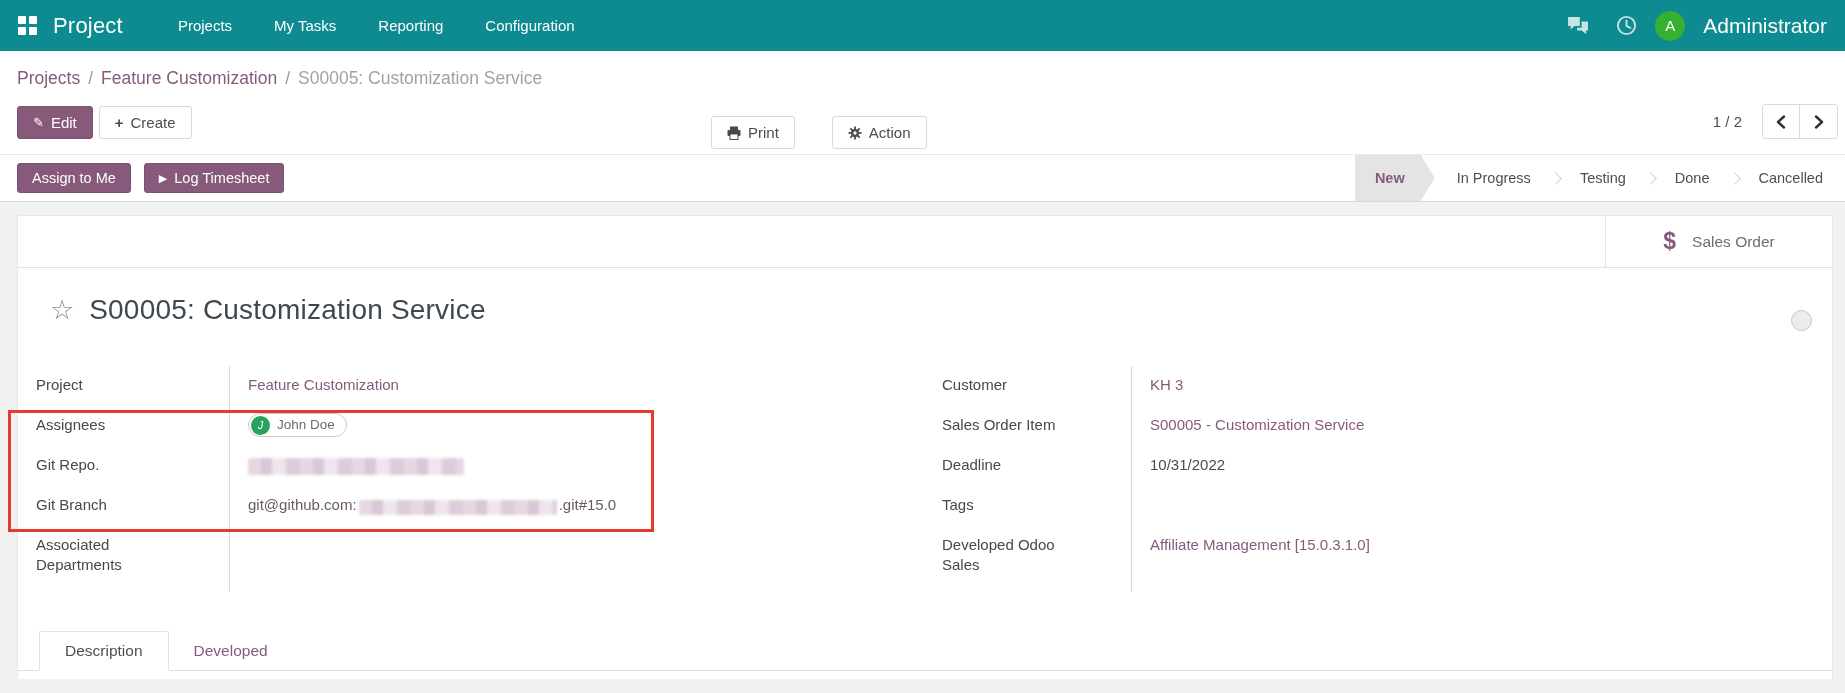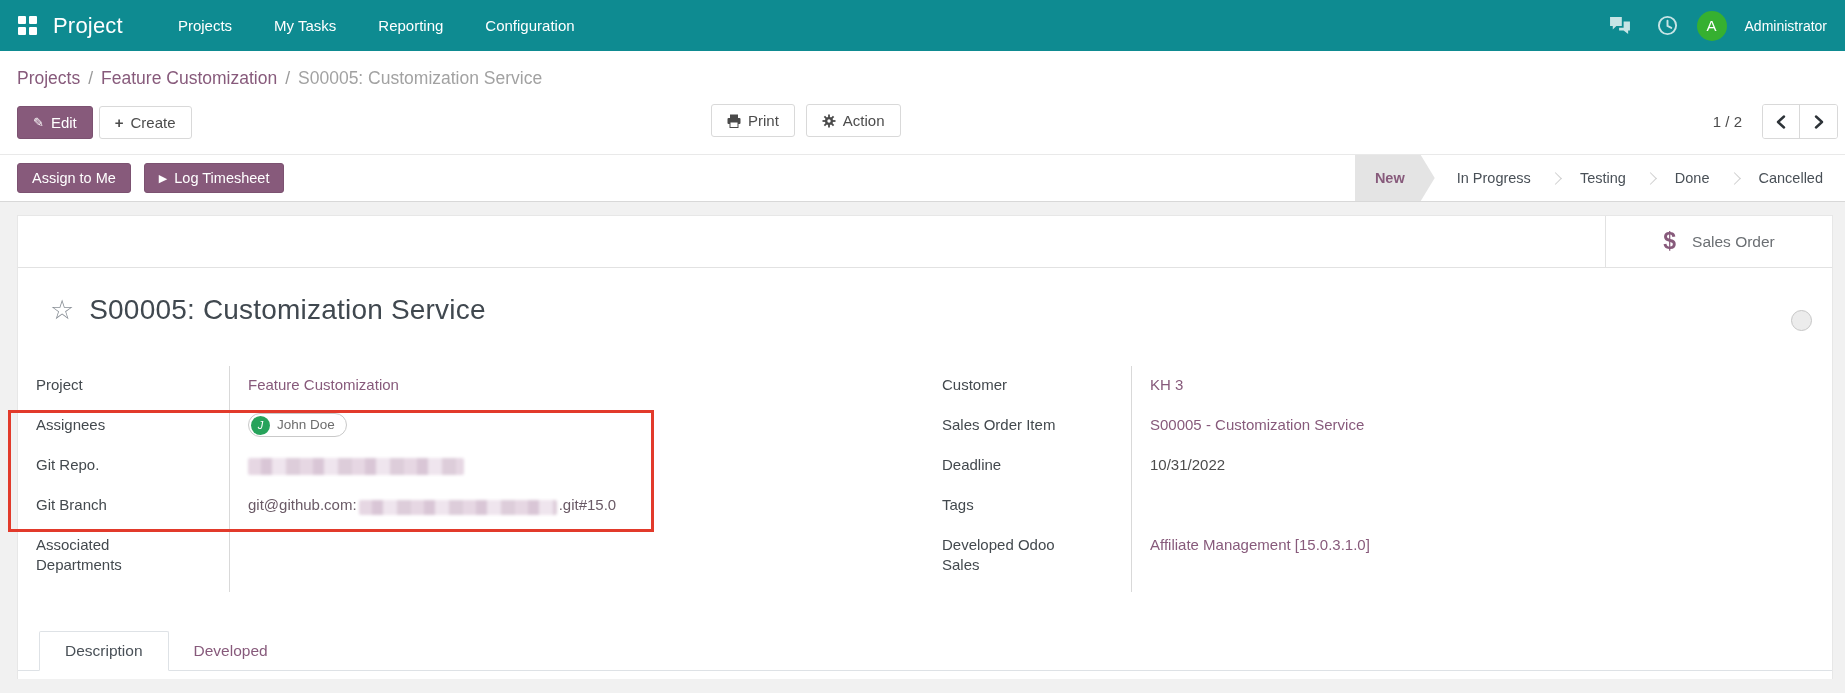--- a/index.html
+++ b/index.html
@@ -9,35 +9,35 @@
   
   .navbar { height:51px; background:#0e8b91; display:flex; align-items:center; color:#fff; padding:0 14px; }
   .apps-icon { width:19px; height:19px; display:grid; grid-template-columns:8px 8px; grid-template-rows:8px 8px; gap:3px; margin:0 16px 0 4px; cursor:pointer; }
   .apps-icon span { background:#fff; border-radius:1px; }
   .brand { font-size:22px; font-weight:500; letter-spacing:.2px; margin-right:34px; cursor:pointer; }
   .nav-menu { display:flex; height:100%; }
   .nav-menu .item { display:flex; align-items:center; padding:0 21px; font-size:15px; cursor:pointer; }
   .nav-right { margin-left:auto; display:flex; align-items:center; gap:10px; }
   .nav-ico { width:38px; height:38px; display:flex; align-items:center; justify-content:center; cursor:pointer; opacity:.9; }
   .avatar { width:30px; height:30px; border-radius:50%; background:#36b030; color:#fff; font-size:15px; font-weight:500; display:flex; align-items:center; justify-content:center; }
-  .user-name { font-size:14px; margin:0 4px 0 8px; cursor:pointer; }
+  .user-name { font-size:21px; margin:0 4px 0 8px; cursor:pointer; }
 
   
   .control-panel { background:#fff; padding:13px 0 13px 17px; border-bottom:1px solid #e9e9e9; position:relative; }
   .breadcrumb { font-size:17.5px; line-height:28px; }
   .breadcrumb a { color:#875A7B; text-decoration:none; cursor:pointer; }
   .breadcrumb .sep { color:#9a9a9a; margin:0 8px; }
   .breadcrumb .current { color:#a2a2a2; }
   .cp-buttons { margin-top:12px; height:37px; display:flex; align-items:center; position:relative; }
   .btn { font-size:15px; border-radius:3px; border:1px solid transparent; padding:7px 15px; cursor:pointer; background:#fff; display:inline-flex; align-items:center; gap:7px; color:#4c4c4c; }
   .btn-primary { background:#875A7B; border-color:#7c5271; color:#fff; }
   .btn-outline { border-color:#d9d9d9; }
   .btn .ico { font-size:13px; line-height:1; }
   .cp-left { display:flex; gap:6px; }
-  .cp-center { position:absolute; left:694px; top:0; display:flex; gap:11px; }
+  .cp-center { position:absolute; left:694px; top:12px; display:flex; gap:37px; }
   .cp-right { position:absolute; right:7px; top:0; display:flex; align-items:center; gap:20px; }
   .pager-text { font-size:15px; color:#4c4c4c; }
   .pager-btns { display:flex; border:1px solid #d9d9d9; border-radius:3px; overflow:hidden; }
   .pager-btns .pbtn { width:37px; height:33px; background:#fff; display:flex; align-items:center; justify-content:center; cursor:pointer; }
   .pager-btns .pbtn:first-child { border-right:1px solid #d9d9d9; }
 
   
   .statusbar { background:#fff; height:47px; border-bottom:1px solid #d8d8d8; display:flex; align-items:center; padding-left:17px;gap:32px; }
   .sb-left { display:flex; gap:13px; }
   .btn-sm { padding:6px 14px; font-size:14.5px; }

